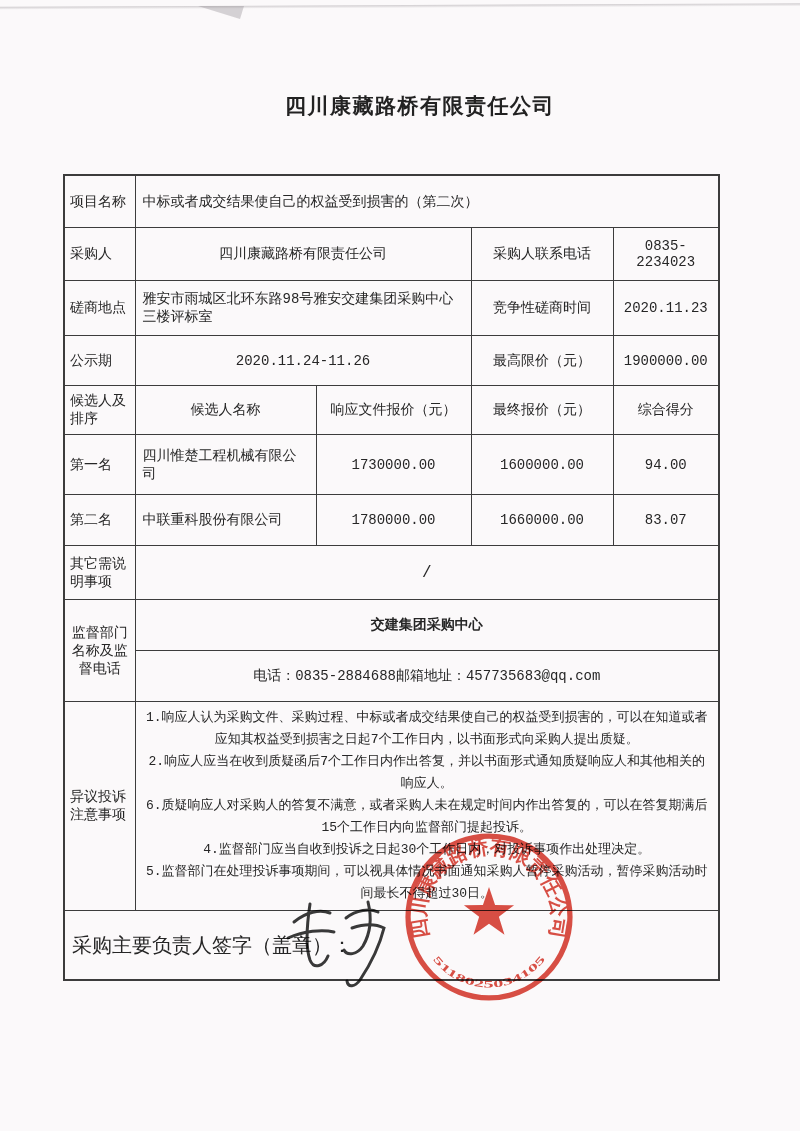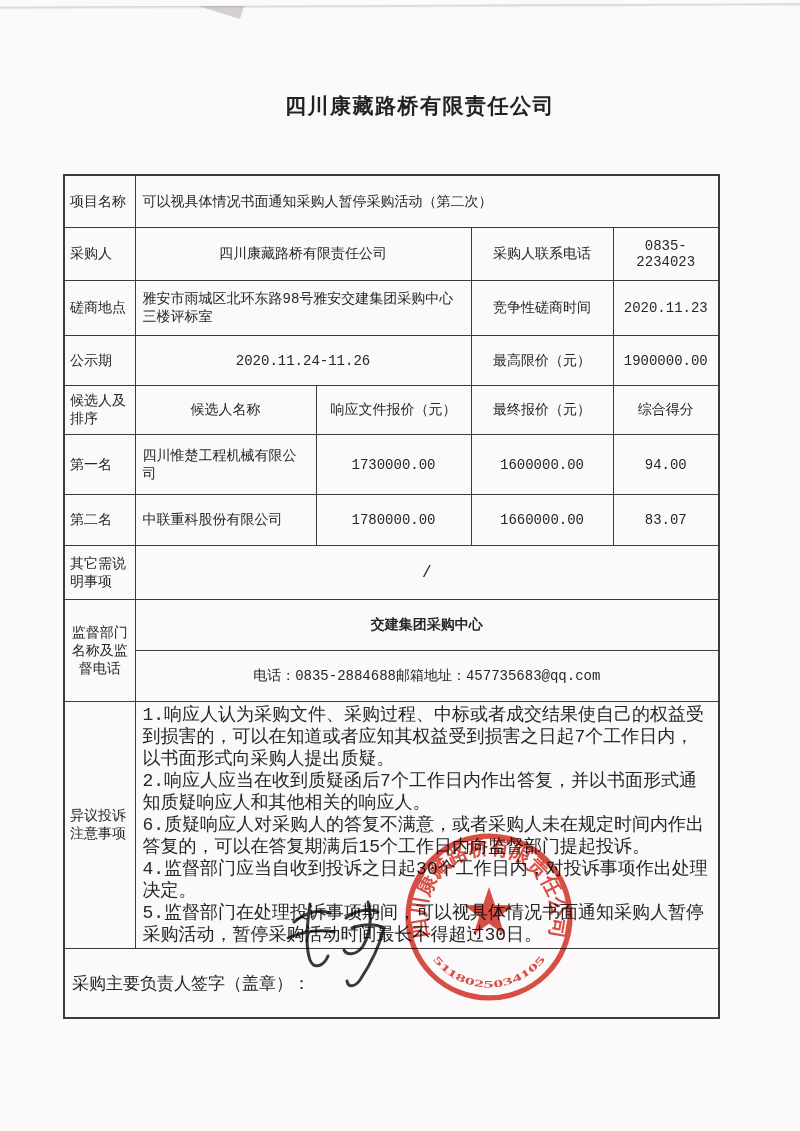--- a/index.html
+++ b/index.html
@@ -46,23 +46,23 @@
   tr.r4  td { height:45px; }
   tr.r5  td { height:44px; }
   tr.r6  td { height:55px; }
   tr.r7  td { height:46px; }
   tr.r8  td { height:49px; }
   tr.r9a td { height:46px; }
   tr.r9b td { height:46px; }
   tr.r10 td { height:204px; }
   tr.r11 td { height:64px; }
   .bold { font-weight:bold; }
-  .items div { line-height:22px; font-size:18px; text-align:left; }
+  .items div { line-height:22px; font-size:13px; text-align:center; }
   .slash { font-size:16px; }
-  .sig-label { font-size:17px; }
+  .sig-label { font-size:20px; }
 
   .stamp { position:absolute; left:401px; top:829px; mix-blend-mode:multiply; opacity:.88; }
   .sig   { position:absolute; left:280px; top:896px; mix-blend-mode:multiply; }
 </style>
 </head>
 <body>
 
 <div class="page">
 
   <div class="edge-line"></div>
@@ -75,21 +75,21 @@
       <col style="width:71px">
         <col style="width:181px">
         <col style="width:155px">
         <col style="width:142px">
         <col style="width:106px">
     </colgroup>
 
     <tbody>
         <tr class="r1">
       <td class="lab">项目名称</td>
-      <td class="l" colspan="4">可以视具体情况书面通知采购人暂停采购活动（第二次）</td>
+      <td class="l" colspan="4">中标或者成交结果使自己的权益受到损害的（第二次）</td>
     </tr>
 
     <tr class="r2">
       <td class="lab">采购人</td>
       <td class="c" colspan="2">四川康藏路桥有限责任公司</td>
       <td class="c">采购人联系电话</td>
       <td class="c">0835-2234023</td>
     </tr>
 
     <tr class="r3">

